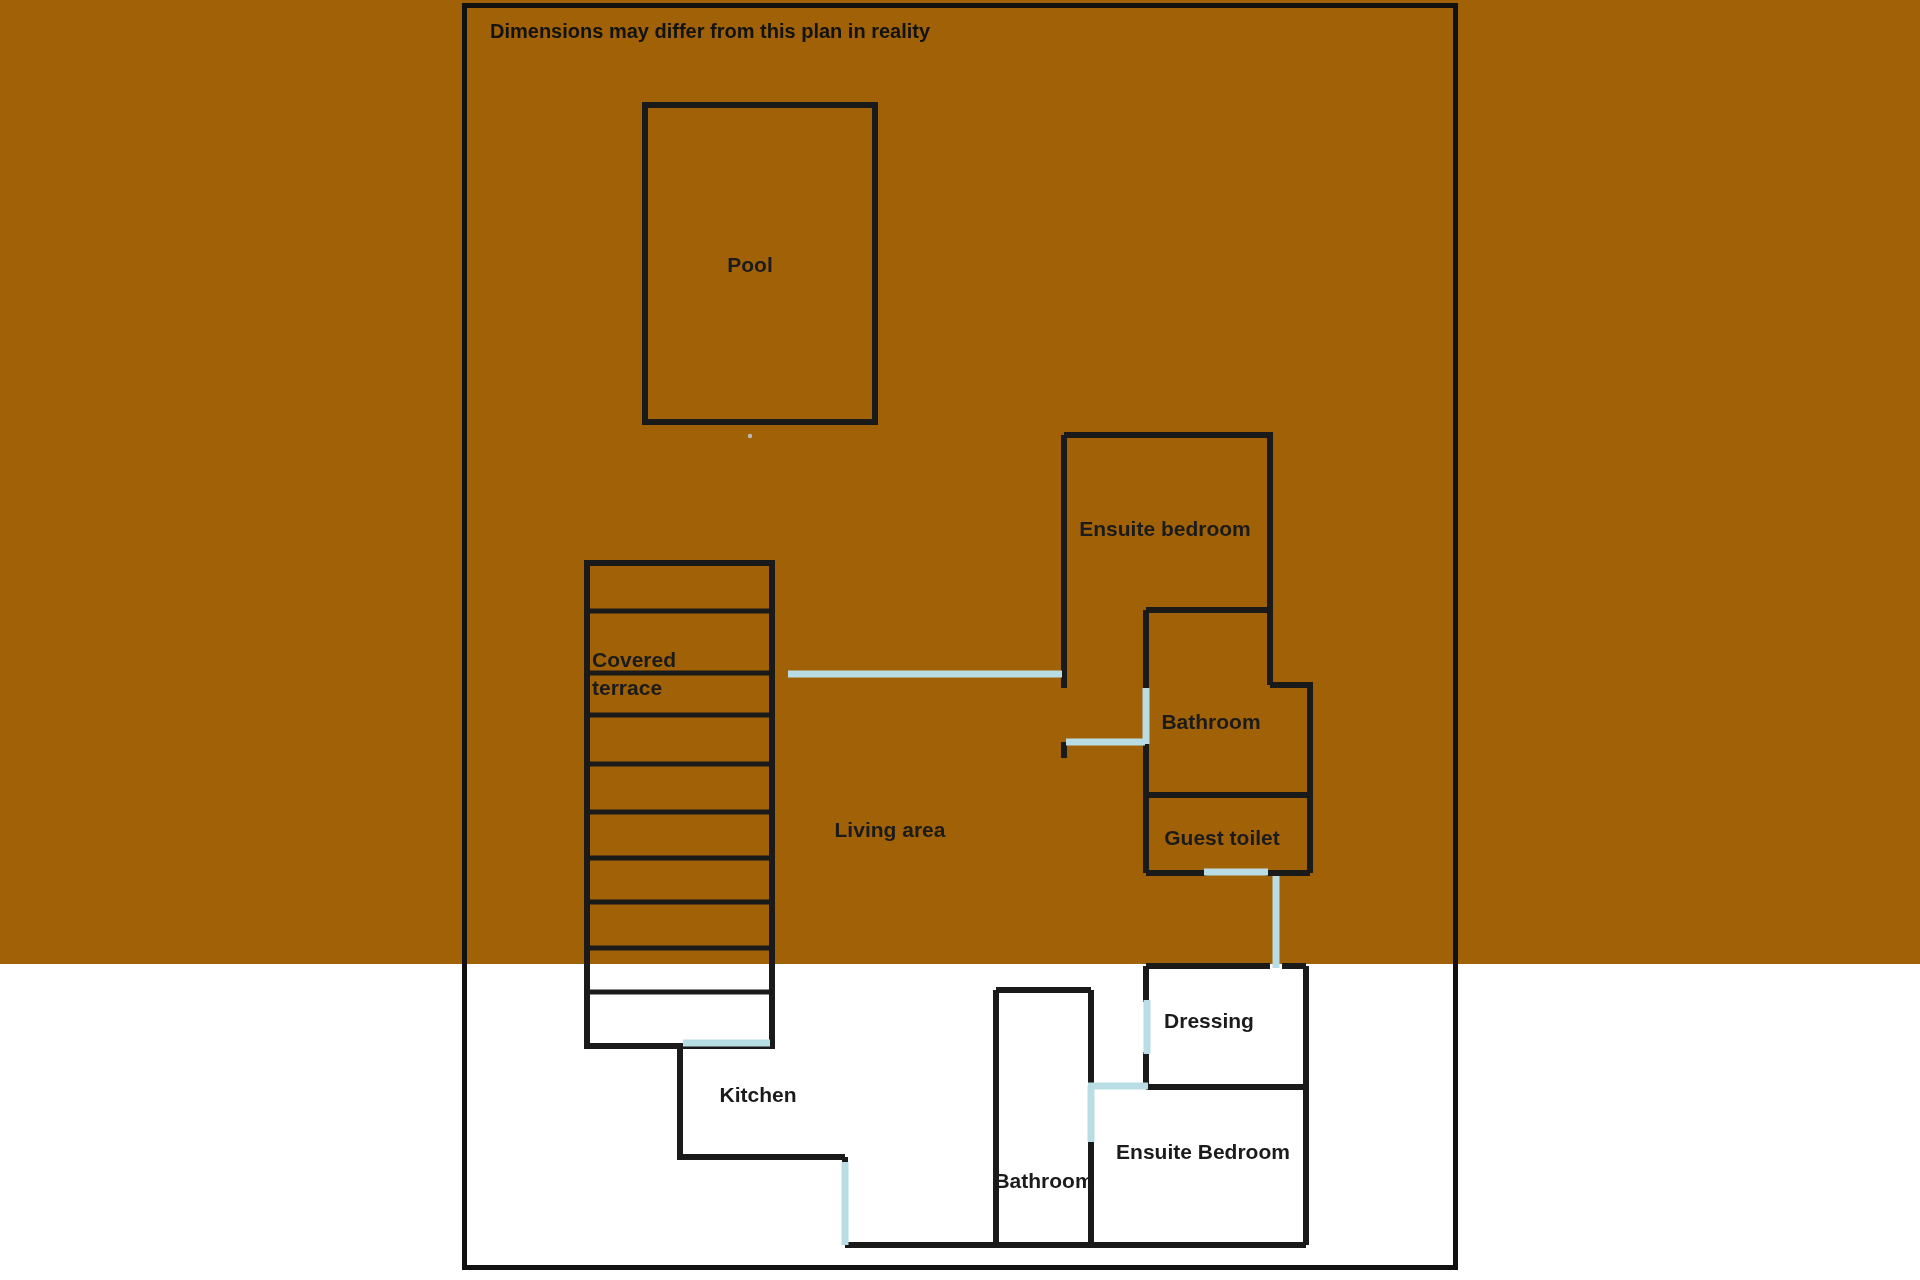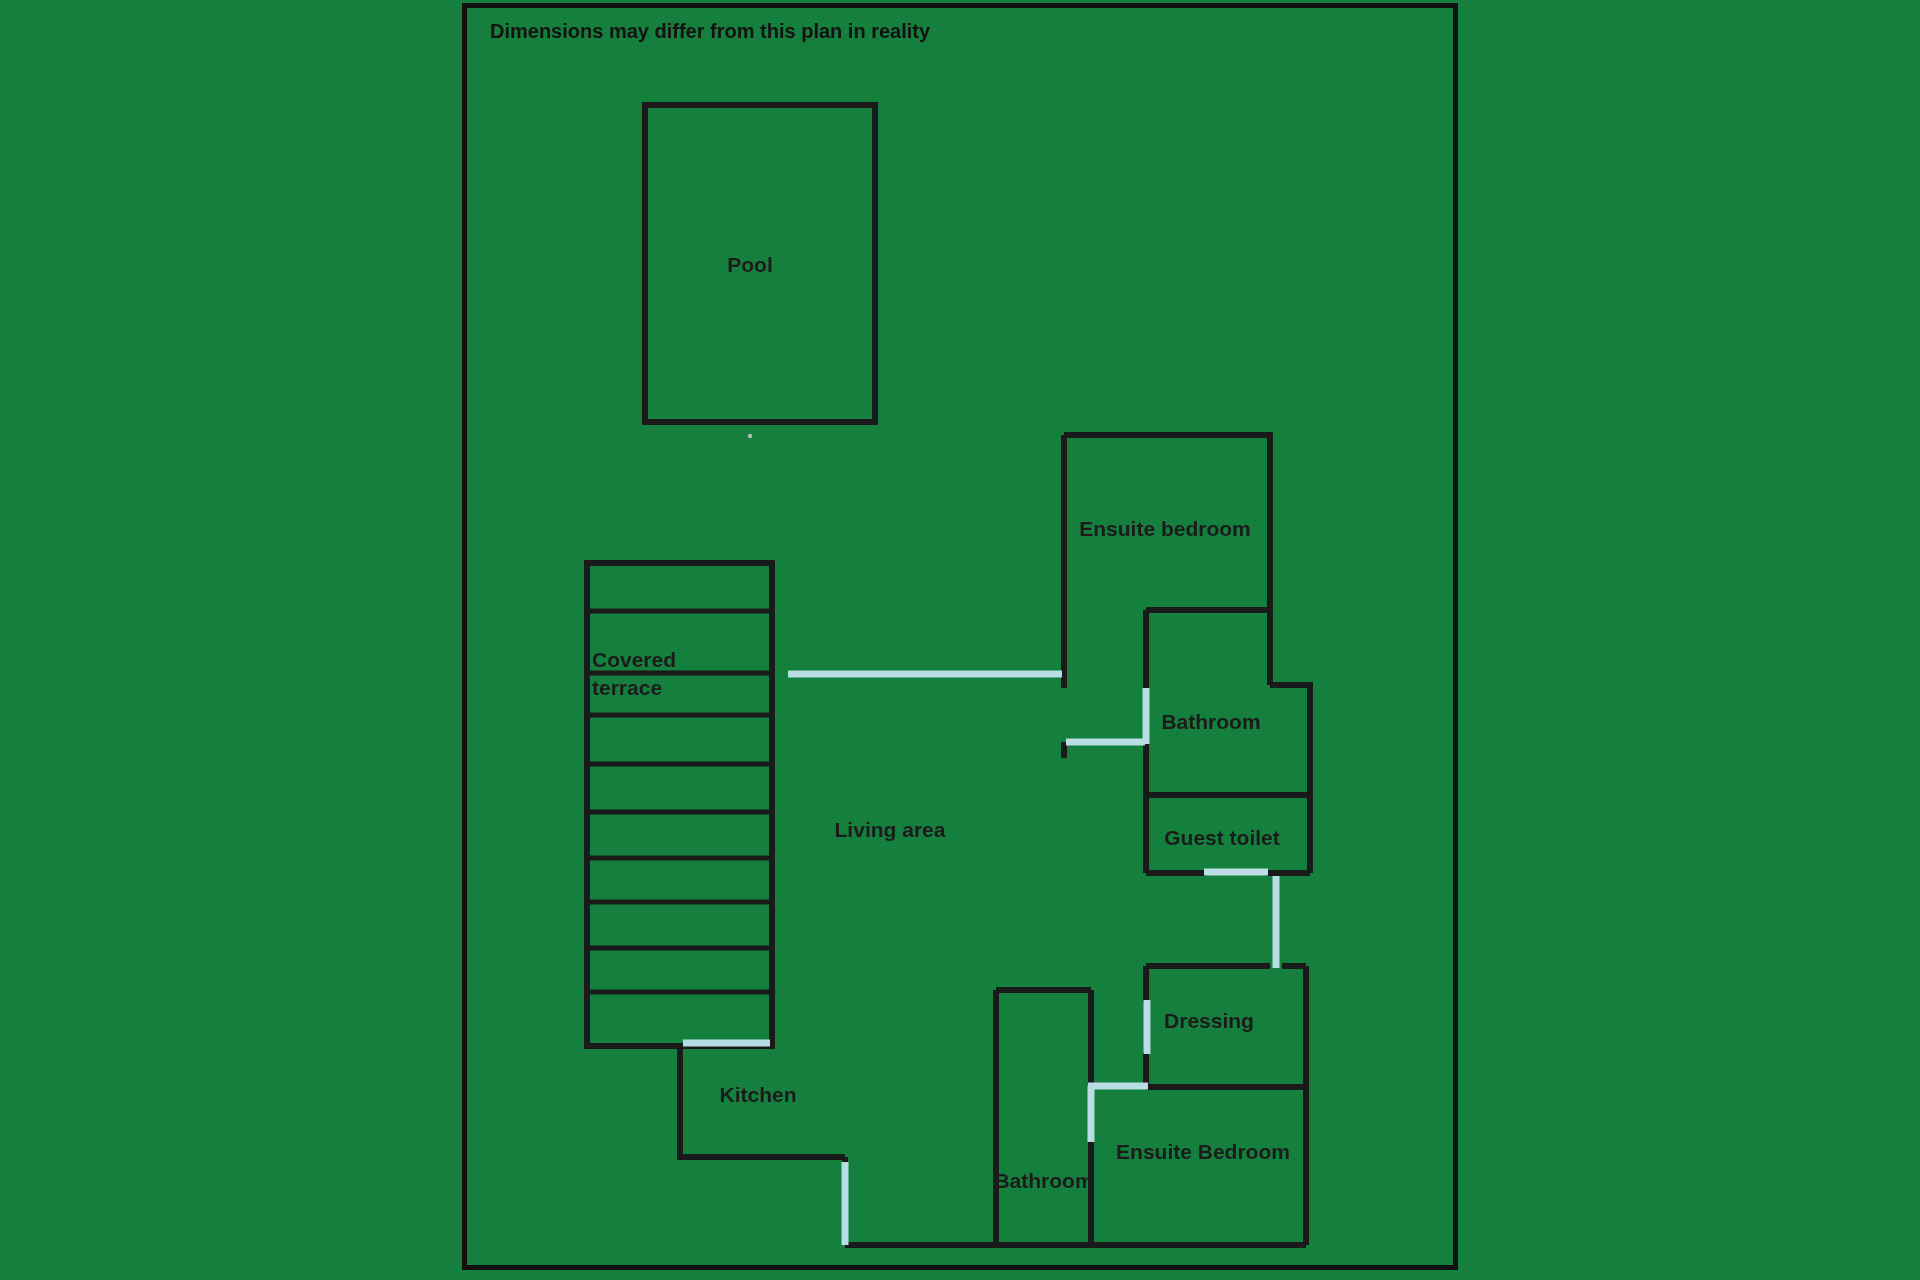--- a/index.html
+++ b/index.html
@@ -9,22 +9,22 @@
   }
   body {
     width: 1920px;
     height: 1280px;
     font-family: "Liberation Sans", sans-serif;
     overflow: hidden;
   }
   #plan-root {
     position: relative;
     width: 1920px;
-    height: 1280px;
-    background: #15803d;
+    height: 964px;
+    background: #a16207;
   }
   #plan-svg {
     position: absolute;
     left: 0;
     top: 0;
     width: 1920px;
     height: 1280px;
     display: block;
   }
   .wall {

